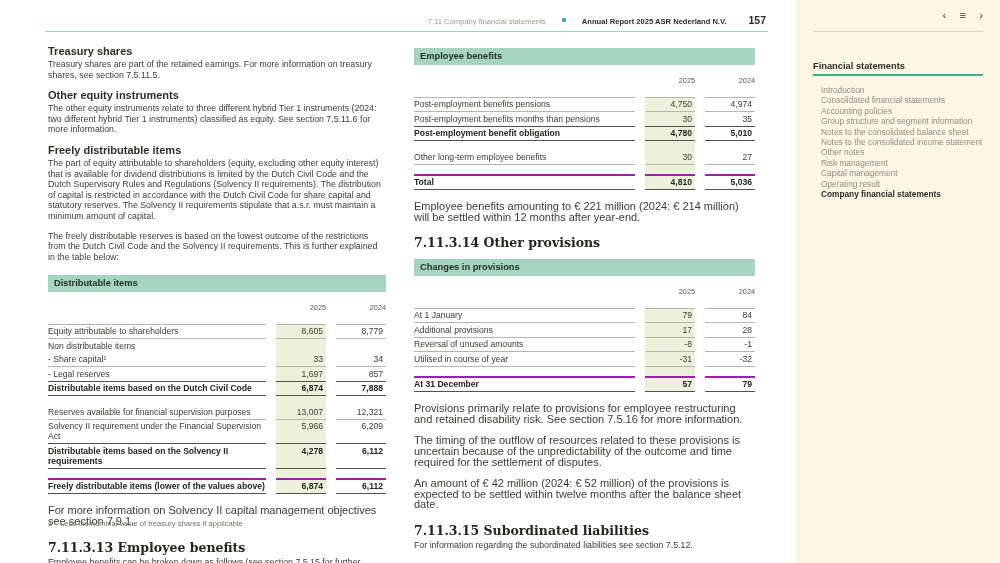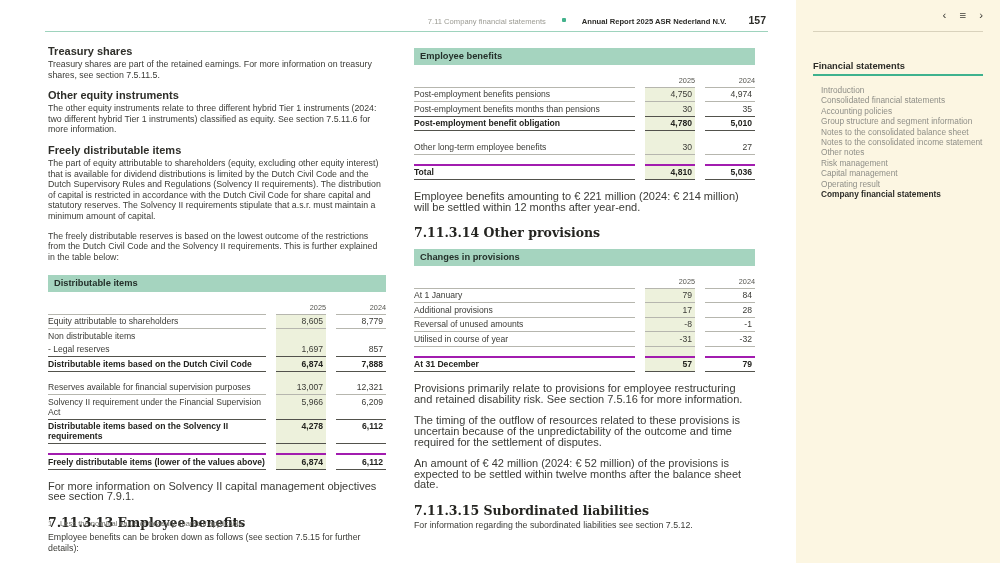--- a/index.html
+++ b/index.html
@@ -24,21 +24,21 @@
   p.body { font-size:8.8px; line-height:10.6px; margin:0 0 2px; }
   p.spacer { margin-bottom:9px; }
   p.note { font-size:11px; line-height:10.6px; margin:11px 0 0; }
 
   
   .fin-table { margin-top:13px; font-size:8.6px; }
   .ft-title { background:#a5d4bf; color:#24302a; font-weight:bold; font-size:9.3px; padding:3px 6px 4px; }
   .ft-row { display:grid; grid-template-columns:1fr 50px 50px; column-gap:10px; }
   .ft-row > div { padding:1.5px 0 2px; }
   .ft-years { margin-top:9px; }
-  .ft-years > div { font-size:7.3px; color:#55554f; text-align:right; padding-bottom:2px; }
+  .ft-years > div { font-size:7.3px; color:#55554f; text-align:right; padding-bottom:12px; }
   .ft-years > .lbl { text-align:left; }
   .lbl { text-align:left; }
   .num { text-align:right; padding-right:3px !important; }
   .tint { background:#edf1dc; }
   .bold > div { font-weight:bold; color:#242420; }
   .b-thin > div { border-bottom:1px solid #b6b6ae; }
   .b-dark > div { border-bottom:1px solid #52524c; }
   .bt-dark > div { border-top:2px solid #a21caf; }
   .ft-gap { height:9px; }
   .ft-gap > div { padding:0; }
@@ -93,20 +93,25 @@
         </div>
         <div class="ft-row b-thin">
           <div class="lbl">Equity attributable to shareholders</div>
           <div class="num tint">8,605</div>
           <div class="num">8,779</div>
         </div>
         <div class="ft-row">
           <div class="lbl">Non distributable items</div>
           <div class="num tint"></div>
           <div class="num"></div>
+        </div>
+        <div class="ft-row b-thin">
+          <div class="lbl">- Share capital¹</div>
+          <div class="num tint">33</div>
+          <div class="num">34</div>
         </div>
         <div class="ft-row b-dark">
           <div class="lbl">- Legal reserves</div>
           <div class="num tint">1,697</div>
           <div class="num">857</div>
         </div>
         <div class="ft-row bold b-dark">
           <div class="lbl">Distributable items based on the Dutch Civil Code</div>
           <div class="num tint">6,874</div>
           <div class="num">7,888</div>

